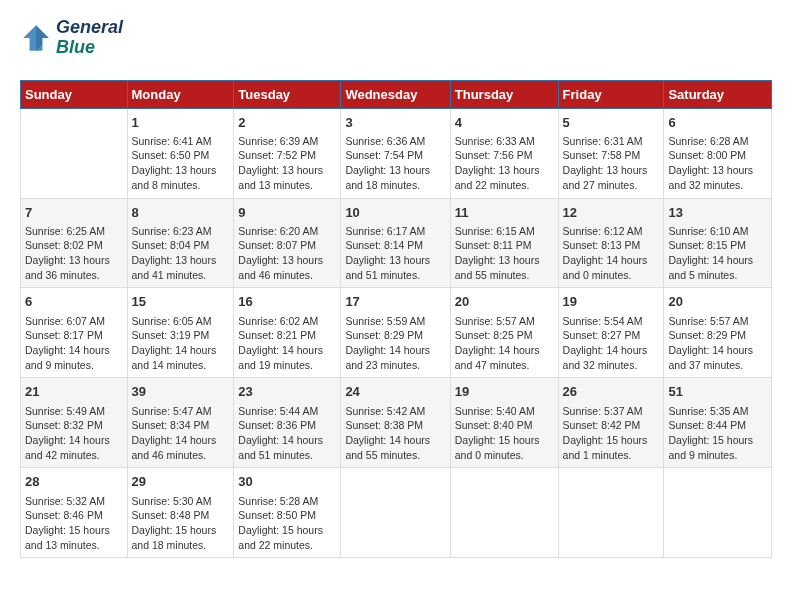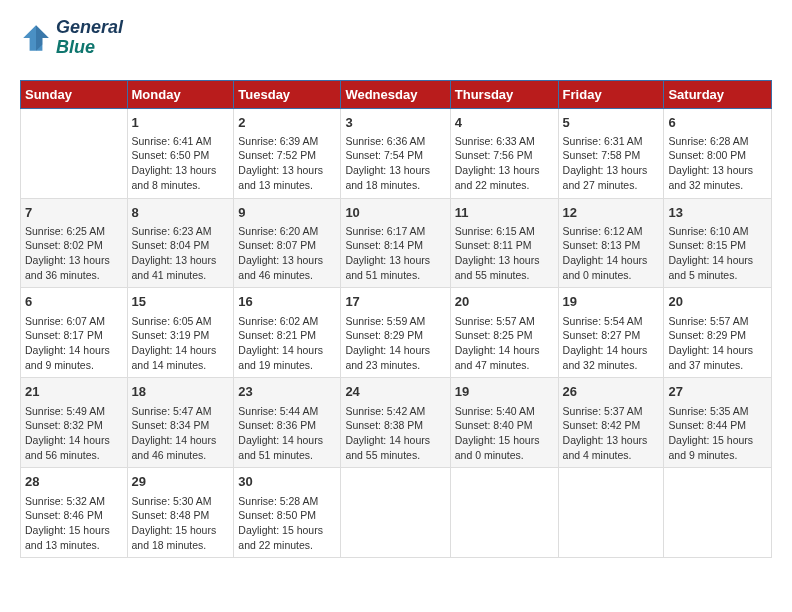--- a/index.html
+++ b/index.html
@@ -252,24 +252,24 @@
             <div>Sunrise: 5:57 AM</div>
             <div>Sunset: 8:29 PM</div>
             <div>Daylight: 14 hours and 37 minutes.</div>
           </td>
         </tr>
         <tr>
           <td>
             <span class="day-num">21</span>
             <div>Sunrise: 5:49 AM</div>
             <div>Sunset: 8:32 PM</div>
-            <div>Daylight: 14 hours and 56 minutes.</div>
-          </td>
-          <td>
-            <span class="day-num">18</span>
+            <div>Daylight: 14 hours and 42 minutes.</div>
+          </td>
+          <td>
+            <span class="day-num">39</span>
             <div>Sunrise: 5:47 AM</div>
             <div>Sunset: 8:34 PM</div>
             <div>Daylight: 14 hours and 46 minutes.</div>
           </td>
           <td>
             <span class="day-num">23</span>
             <div>Sunrise: 5:44 AM</div>
             <div>Sunset: 8:36 PM</div>
             <div>Daylight: 14 hours and 51 minutes.</div>
           </td>
@@ -282,24 +282,24 @@
           <td>
             <span class="day-num">19</span>
             <div>Sunrise: 5:40 AM</div>
             <div>Sunset: 8:40 PM</div>
             <div>Daylight: 15 hours and 0 minutes.</div>
           </td>
           <td>
             <span class="day-num">26</span>
             <div>Sunrise: 5:37 AM</div>
             <div>Sunset: 8:42 PM</div>
-            <div>Daylight: 13 hours and 4 minutes.</div>
-          </td>
-          <td>
-            <span class="day-num">27</span>
+            <div>Daylight: 15 hours and 1 minutes.</div>
+          </td>
+          <td>
+            <span class="day-num">51</span>
             <div>Sunrise: 5:35 AM</div>
             <div>Sunset: 8:44 PM</div>
             <div>Daylight: 15 hours and 9 minutes.</div>
           </td>
         </tr>
         <tr>
           <td>
             <span class="day-num">28</span>
             <div>Sunrise: 5:32 AM</div>
             <div>Sunset: 8:46 PM</div>

